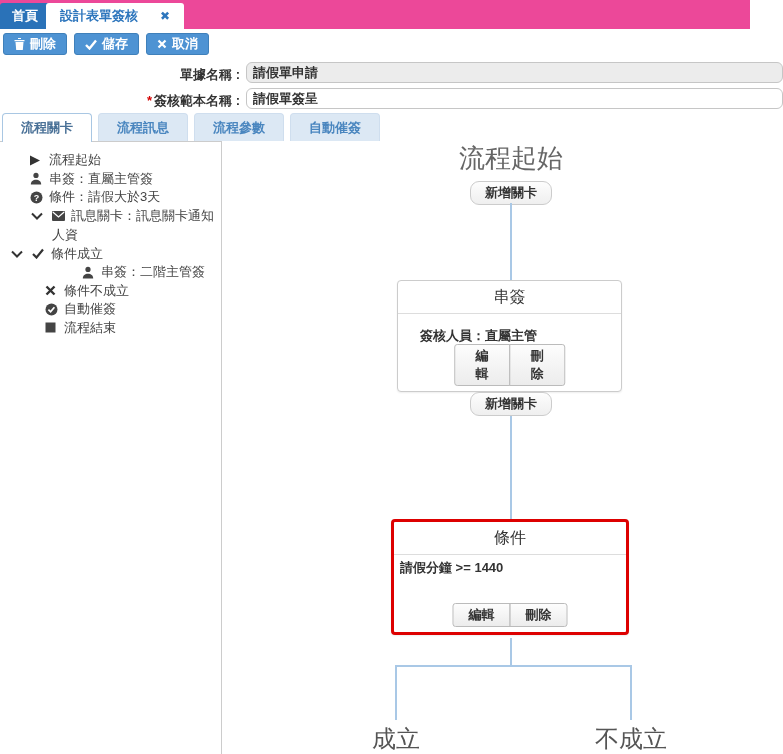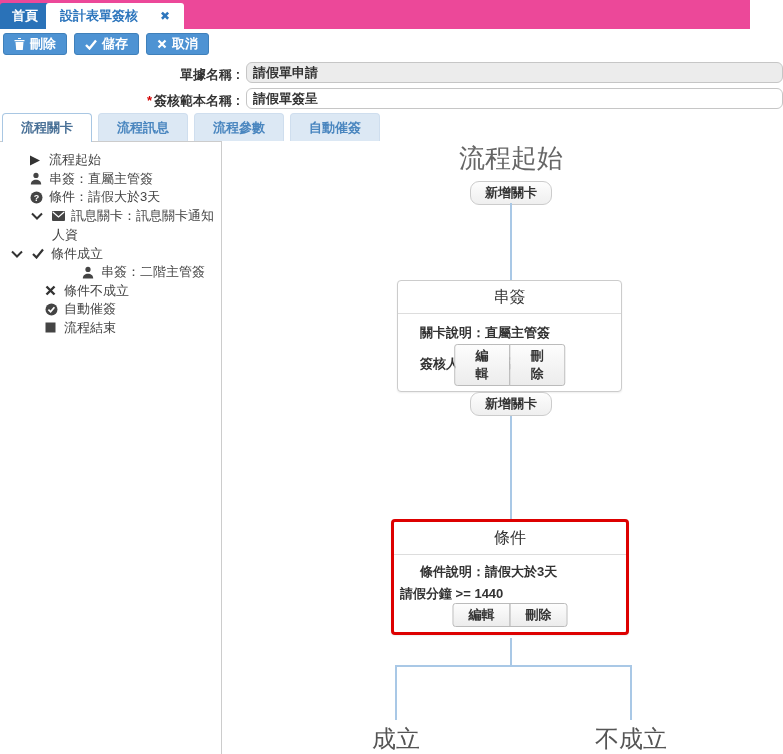--- a/index.html
+++ b/index.html
@@ -260,35 +260,33 @@
   <div class="flow-panel">
 
     <div class="flow-title">流程起始</div>
 
     <button class="add-btn" style="top:40px;">新增關卡</button>
 
     <div class="vline" style="left:288px; top:62px; height:78px;"></div>
 
     <div class="flow-card serial-card">
       <div class="card-title">串簽</div>
-      <div class="card-line card-line1">關卡說明：直屬主管簽</div>
       <div class="card-line card-line2">簽核人員：直屬主管</div>
       <div class="btn-group">
         <button class="mini-btn left">編輯</button>
         <button class="mini-btn right">刪除</button>
       </div>
     </div>
 
     <button class="add-btn" style="top:251px;">新增關卡</button>
 
     <div class="vline" style="left:288px; top:275px; height:103px;"></div>
 
     <div class="flow-card condition-card">
       <div class="card-title">條件</div>
-      <div class="card-line card-line1">條件說明：請假大於3天</div>
       <div class="card-line card-line2">請假分鐘 &gt;= 1440</div>
       <div class="btn-group">
         <button class="mini-btn left">編輯</button>
         <button class="mini-btn right">刪除</button>
       </div>
     </div>
 
     <div class="vline" style="left:288px; top:497px; height:28px;"></div>
     <div class="hline" style="left:173px; top:524px; width:237px;"></div>
     <div class="vline" style="left:173px; top:524px; height:55px;"></div>

